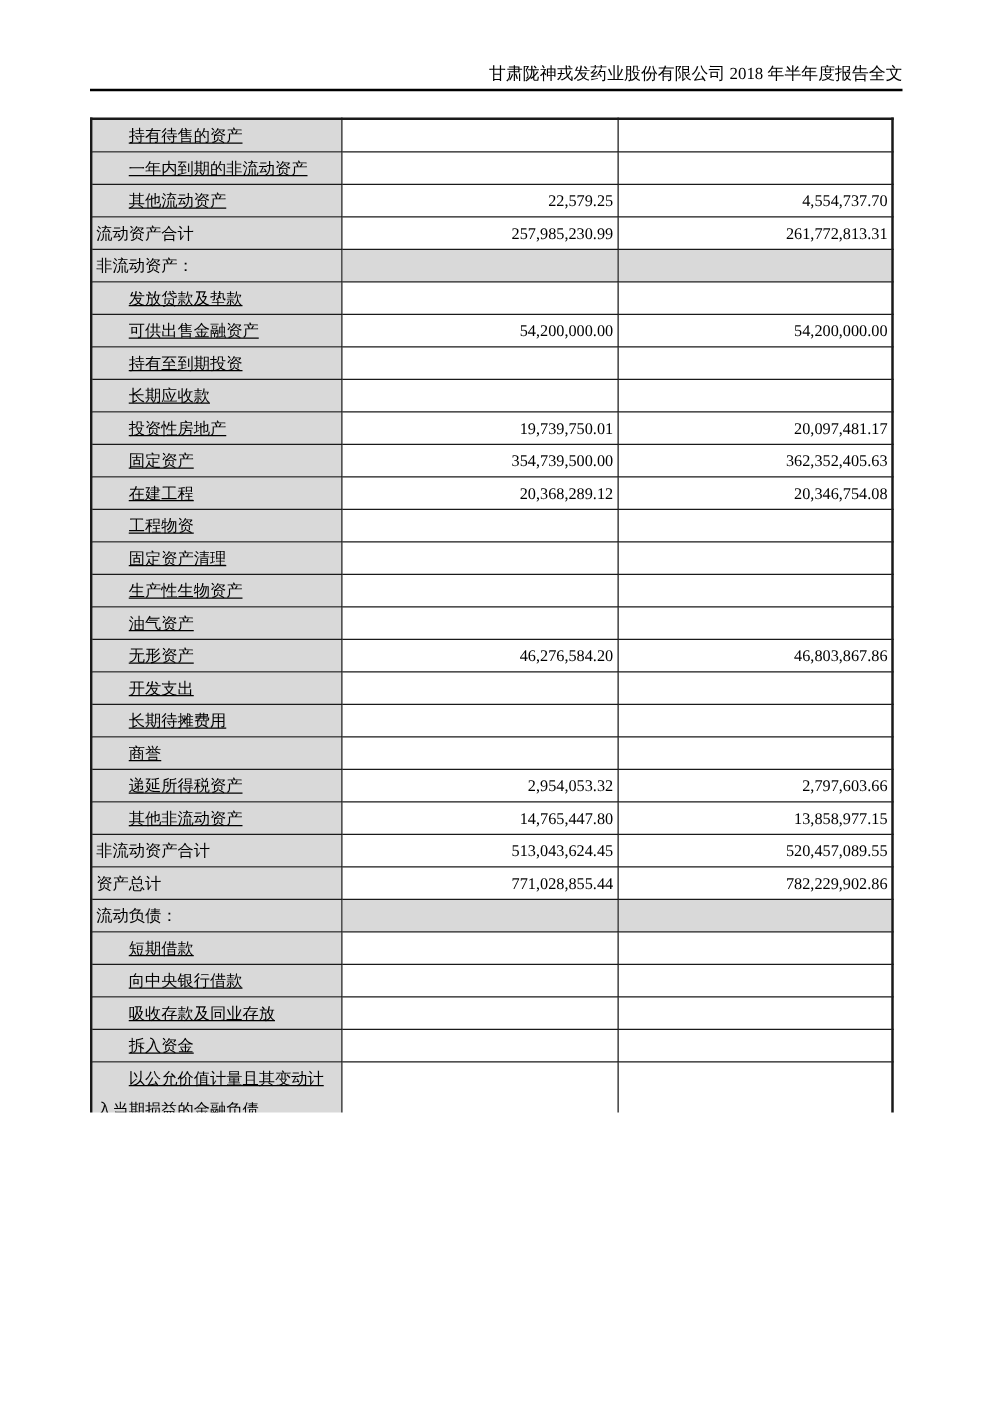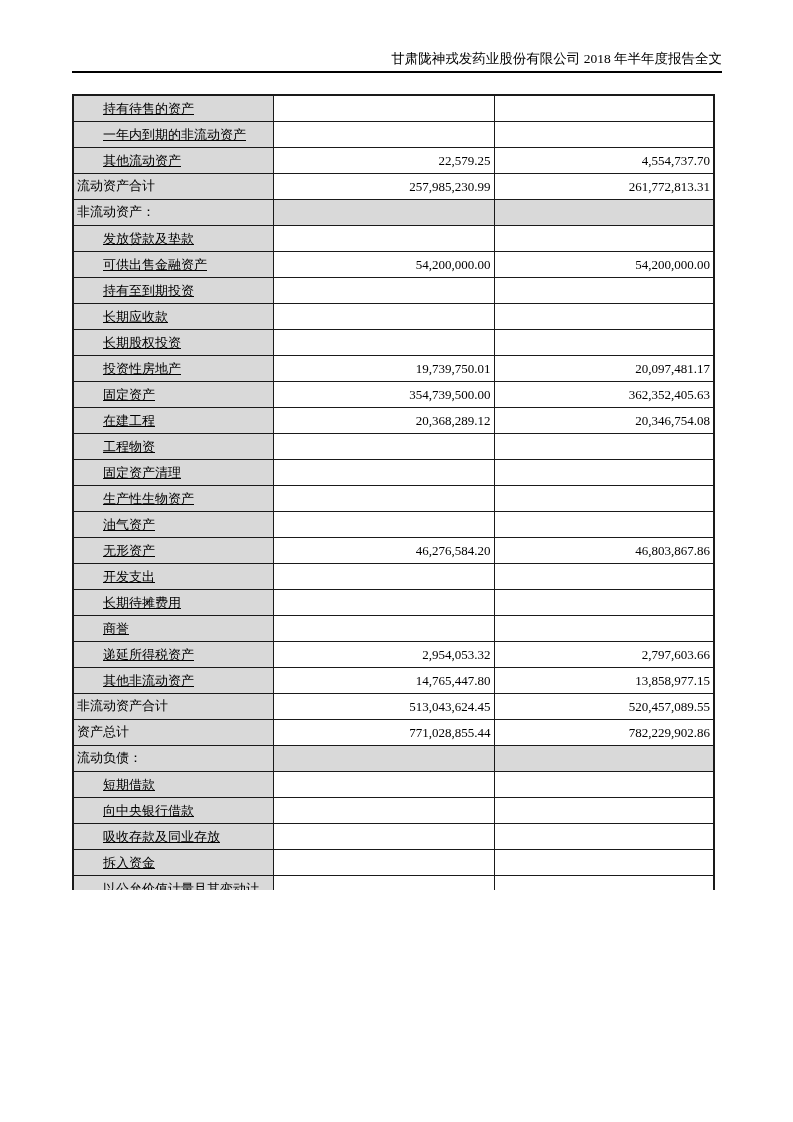--- a/index.html
+++ b/index.html
@@ -38,21 +38,21 @@
     vertical-align:middle;
     overflow:hidden;
   }
   td.cell-label{
     background:var(--shade);
     padding:0 3px;
     text-align:left;
   }
   tr.item td.cell-label{text-indent:26px;text-decoration:underline;}
   tr.total td.cell-label,
-  tr.section td.cell-label{text-indent:0;font-family:Liberation Mono, monospace;}
+  tr.section td.cell-label{text-indent:0;}
   td.cell-val{
     background:#ffffff;
     text-align:right;
     padding:0 3px;
   }
   tr.section td.cell-val{background:var(--shade);}
 
   .page-number{
     position:absolute;top:988px;left:702px;width:20px;
     font-size:13px;text-align:center;
@@ -114,25 +114,20 @@
     <td class="cell-label">持有至到期投资</td>
     <td class="cell-val"></td>
     <td class="cell-val"></td>
   </tr>
           <tr class="item">
     <td class="cell-label">长期应收款</td>
     <td class="cell-val"></td>
     <td class="cell-val"></td>
   </tr>
           <tr class="item">
-    <td class="cell-label">长期股权投资</td>
-    <td class="cell-val"></td>
-    <td class="cell-val"></td>
-  </tr>
-          <tr class="item">
     <td class="cell-label">投资性房地产</td>
     <td class="cell-val">19,739,750.01</td>
     <td class="cell-val">20,097,481.17</td>
   </tr>
           <tr class="item">
     <td class="cell-label">固定资产</td>
     <td class="cell-val">354,739,500.00</td>
     <td class="cell-val">362,352,405.63</td>
   </tr>
           <tr class="item">

